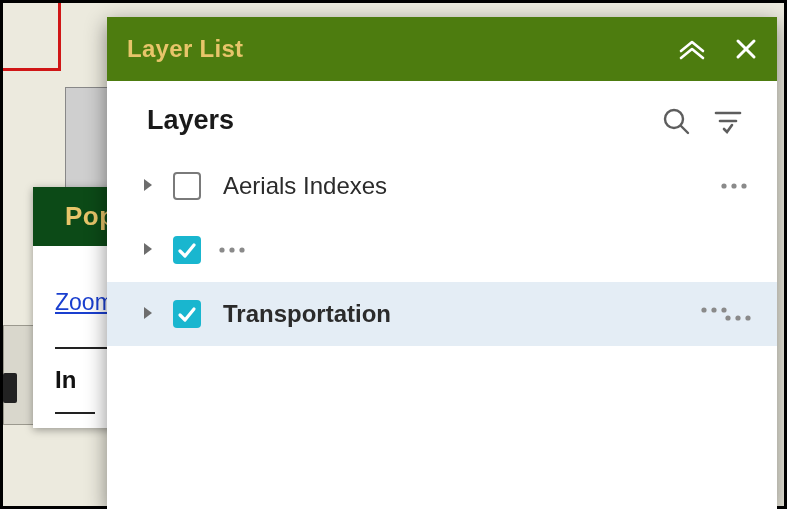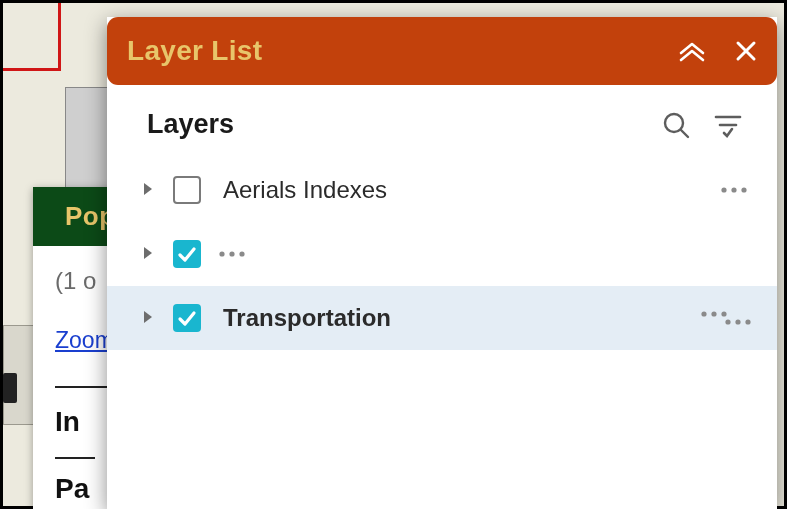--- a/index.html
+++ b/index.html
@@ -37,46 +37,45 @@
     color:#e8c56a;
     font-size:26px;
     font-weight:600;
     padding:14px 32px;
     letter-spacing:.5px;
   }
   .pop-body { padding:16px 10px 6px 22px; color:#333; font-size:24px; line-height:1.6; }
   .pop-count { color:#6a6a6a; }
   .zoom-to { display:inline-block; margin-top:22px; color:#1a3fcf; text-decoration:underline; font-size:23px; cursor:pointer;}
   .sep { border:none; border-top:2px solid #222; margin:26px 0 12px 0; }
-  .bold-label { font-weight:700; font-size:28px; color:#111;}
+  .bold-label { font-weight:700; font-size:24px; color:#111;}
   .sep2 { border:none; border-top:2px solid #222; margin:12px 0 8px 0; width:40px;}
 
   
   .layer-widget {
     position:absolute;
     left:104px; top:14px;
     width:670px;
     height:492px;
     background:#fff;
     box-shadow:0 6px 20px rgba(0,0,0,.45);
     display:flex;
     flex-direction:column;
     overflow:hidden;
   }
   .lw-header {
-    background:#c2410c;
+    background:#4d7c0f;
     color:#e8c56a;
-    font-size:28px;
+    font-size:24px;
     font-weight:700;
     padding:18px 20px;
     display:flex;
     align-items:center;
     justify-content:space-between;
     letter-spacing:.3px;
-    border-radius:11px;
   }
   .lw-header-actions { display:flex; align-items:center; gap:28px; color:#fff; }
   .collapse-btn, .close-btn { cursor:pointer; display:flex; align-items:center; }
 
   .lw-subheader {
     display:flex;
     align-items:center;
     justify-content:space-between;
     padding:24px 34px 18px 40px;
   }
@@ -120,26 +119,24 @@
 
   <div class="bg-red-v"></div>
   <div class="bg-red-h"></div>
   <div class="bg-grey-box"></div>
   <div class="bg-dark-sq"></div>
   <div class="bg-black-blob"></div>
 
   <div class="pop-panel">
     <div class="pop-header">Pop</div>
     <div class="pop-body">
-      <div class="pop-count">(1 o</div>
       <span class="zoom-to">Zoom to</span>
       <hr class="sep">
       <div class="bold-label">In</div>
       <hr class="sep2">
-      <div class="bold-label">Pa</div>
     </div>
   </div>
 
   <div class="layer-widget">
     <div class="lw-header">
       <span>Layer List</span>
       <div class="lw-header-actions">
         <span class="collapse-btn">
           <svg width="30" height="22" viewBox="0 0 30 22" fill="none" stroke="#fff" stroke-width="2.6" stroke-linecap="round" stroke-linejoin="round">
             <polyline points="4,13 15,4 26,13"></polyline>

